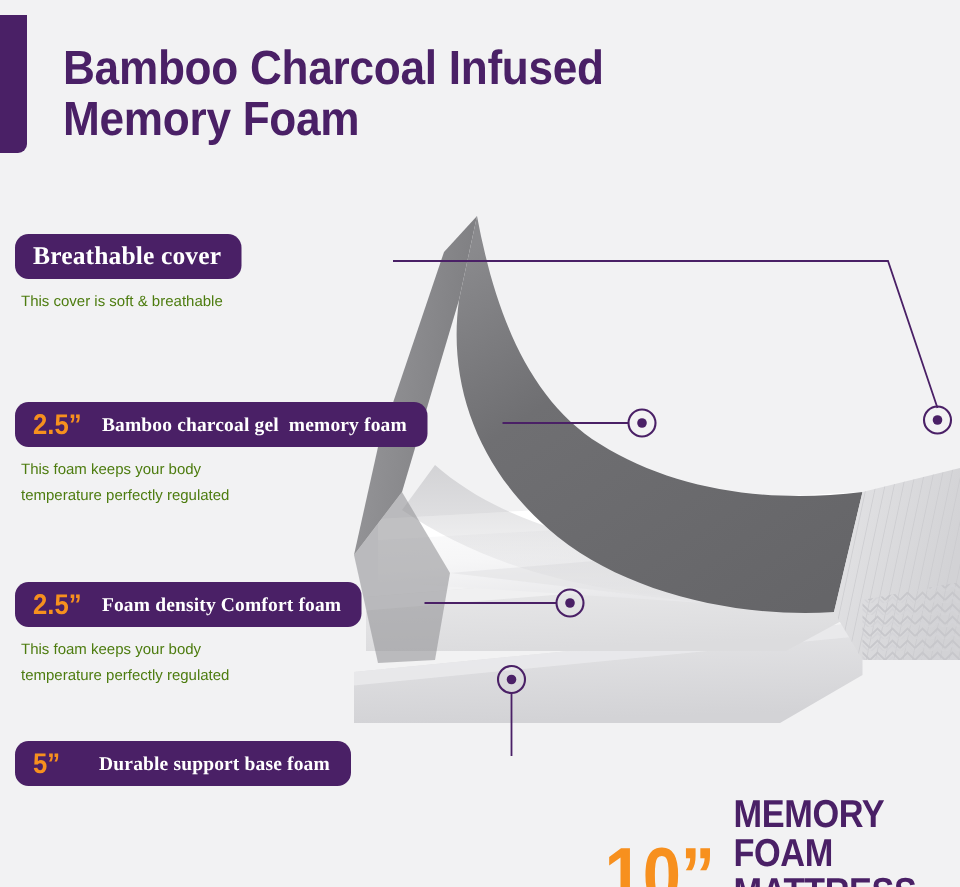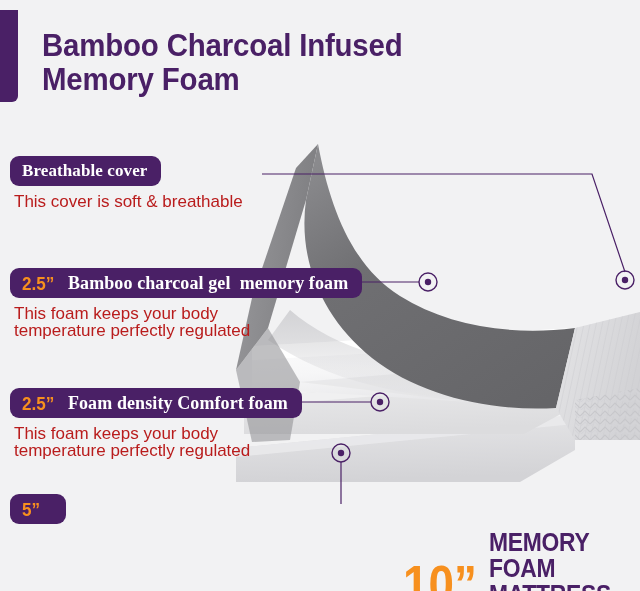--- a/index.html
+++ b/index.html
@@ -79,34 +79,34 @@
     font-size: 19px;
     line-height: 19px;
     margin-right: 10px;
     transform: scaleX(0.9);
     transform-origin: left center;
   }
   .badge .label {
     color: #ffffff;
     font-family: "Liberation Serif", serif;
     font-weight: bold;
-    font-size: 18px;
+    font-size: 13px;
     line-height: 16px;
     letter-spacing: 0.1px;
     white-space: pre;
   }
   .badge.big-label .label {
     font-size: 17px;
   }
   .desc {
     margin-top: 7px;
     margin-left: 4px;
-    color: #b91c1c;
+    color: #4d7c0f;
     font-family: "Liberation Sans", sans-serif;
-    font-size: 17px;
+    font-size: 10px;
     line-height: 17px;
     white-space: pre-line;
   }
 
   
   .product-size {
     position: absolute;
     left: 403px;
     top: 516px;
     display: flex;
@@ -271,20 +271,21 @@
       <span class="size">2.5”</span>
       <span class="label">Foam density Comfort foam</span>
     </div>
     <div class="desc">This foam keeps your body
 temperature perfectly regulated</div>
   </div>
 
   <div class="callout" style="left:10px; top:484px;">
     <div class="badge">
       <span class="size">5”</span>
+      <span class="label" style="margin-left:14px;">Durable support base foam</span>
     </div>
   </div>
 
   <div class="product-size">
     <span class="inches">10”</span>
     <span class="name">MEMORY FOAM
 MATTRESS</span>
   </div>
 
 </div>

